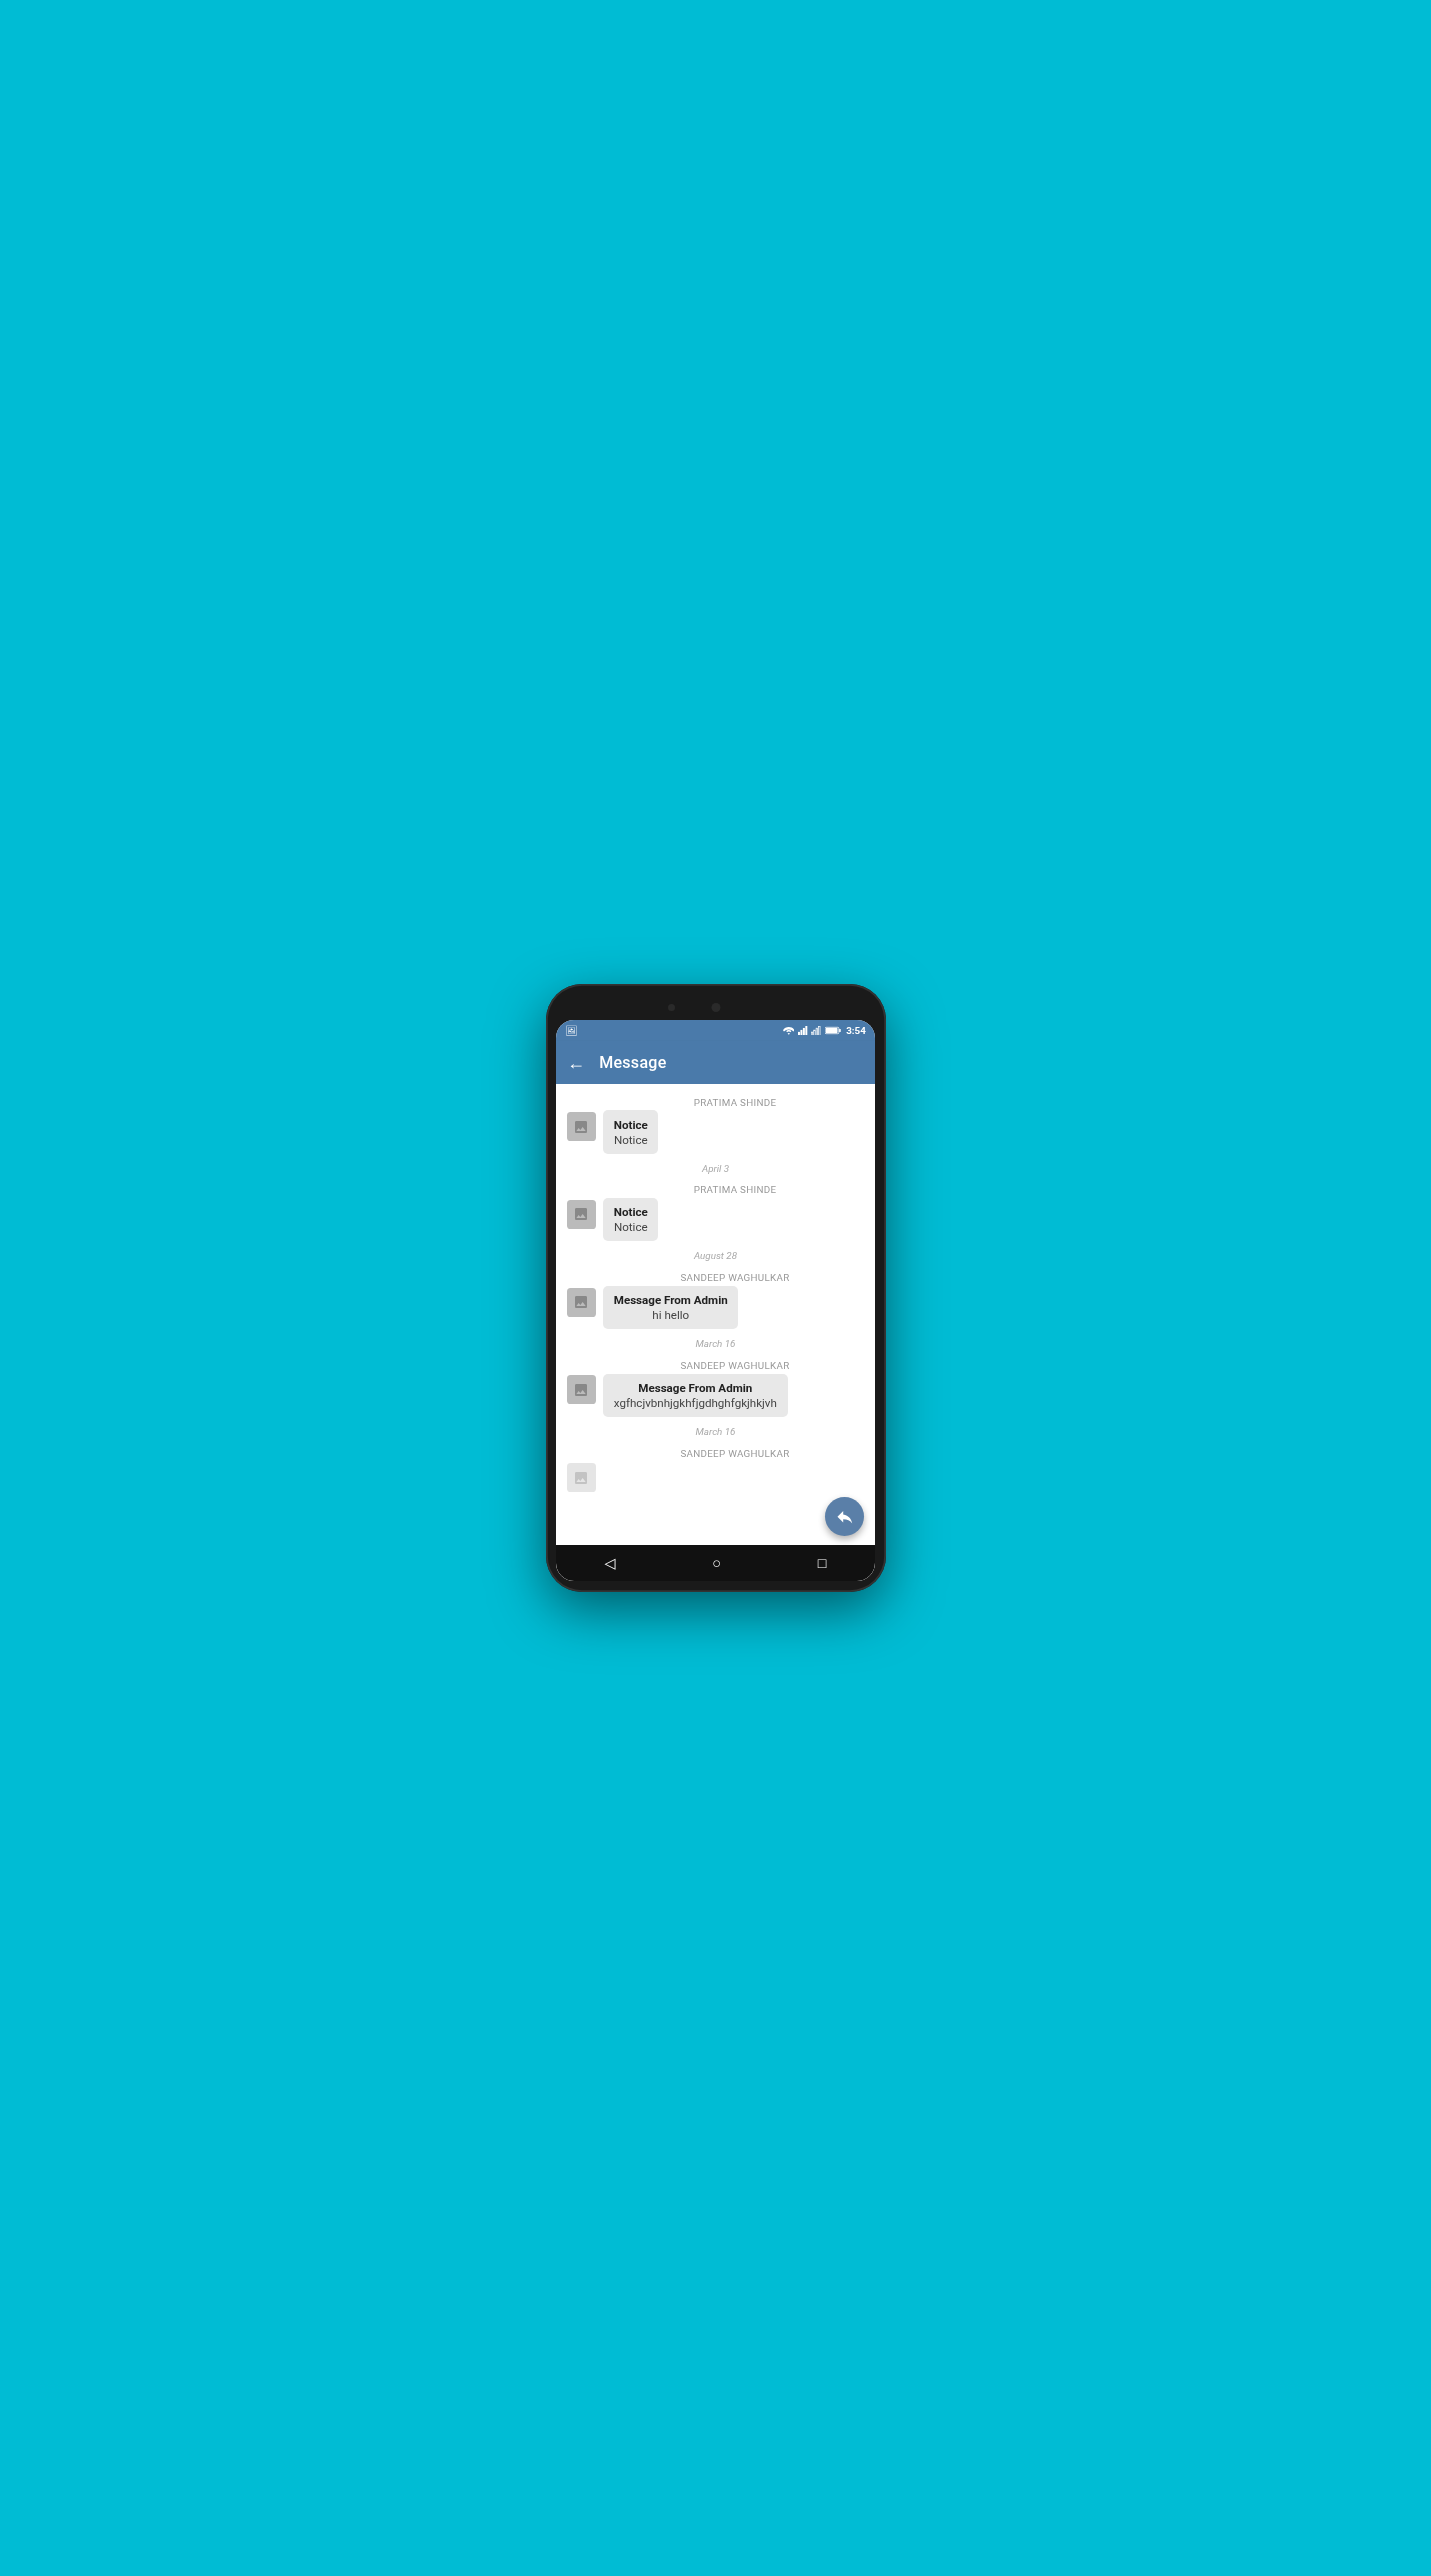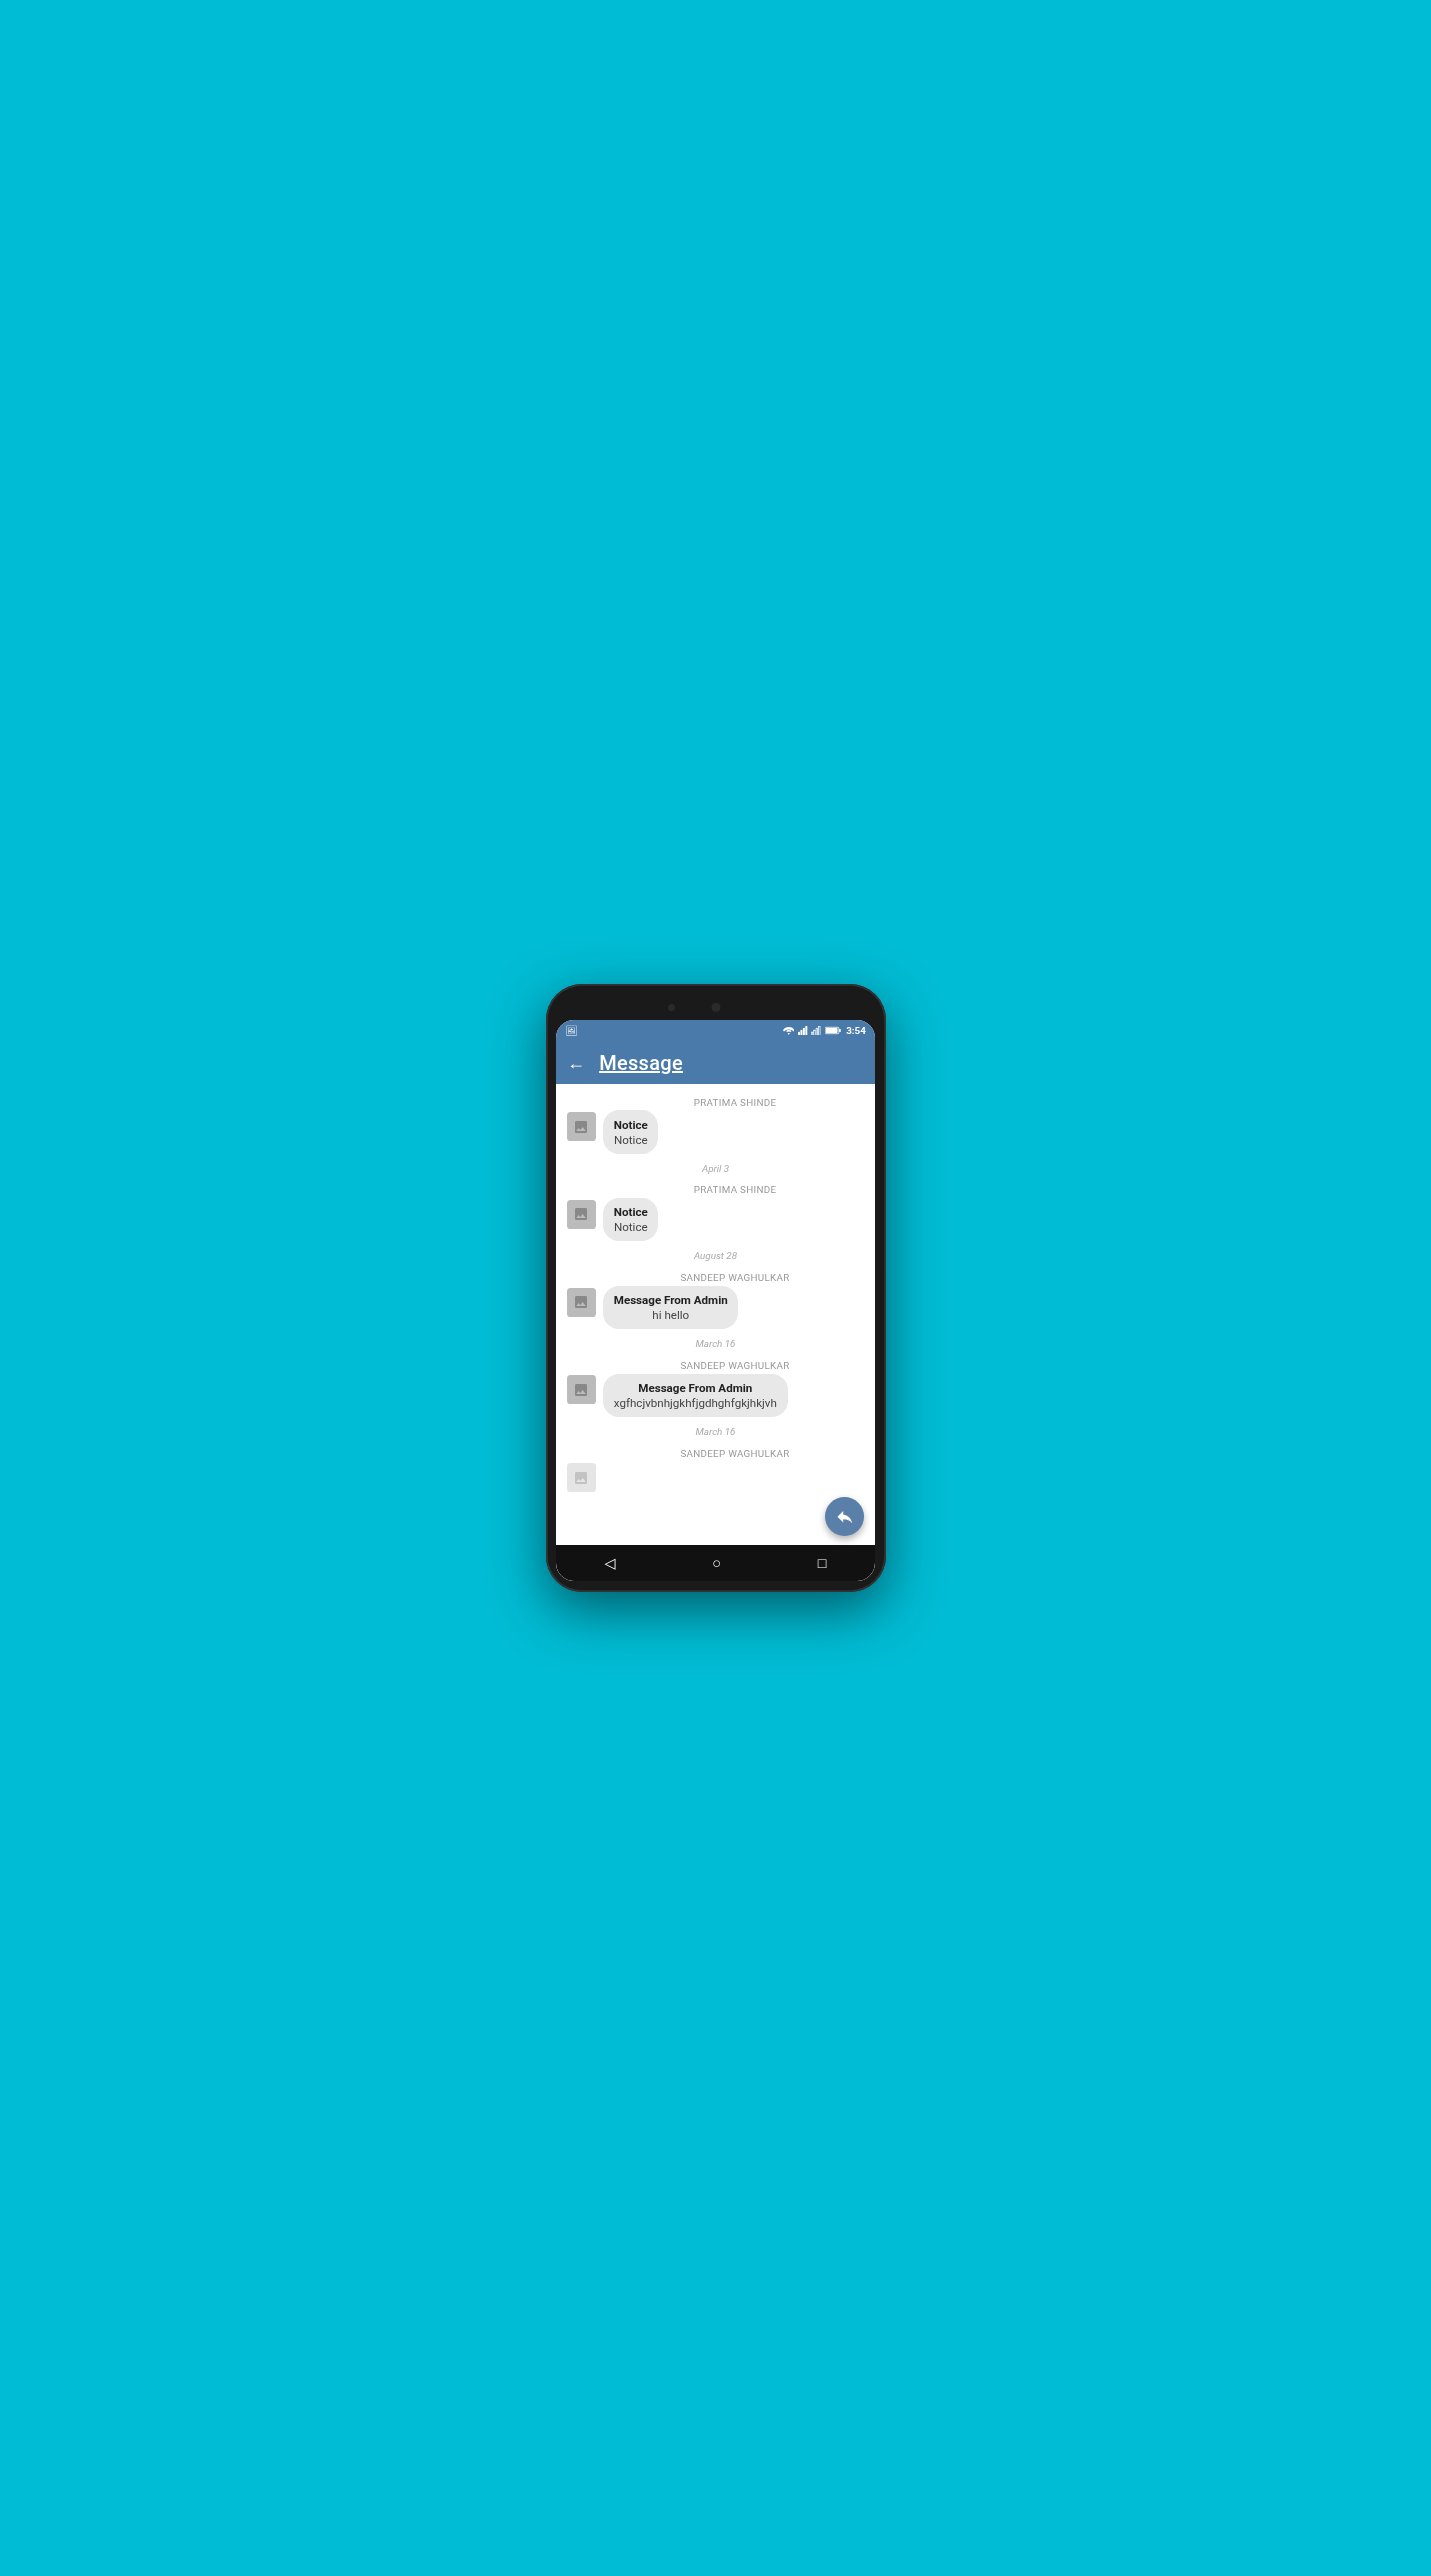--- a/index.html
+++ b/index.html
@@ -100,24 +100,23 @@
 
     .toolbar-back {
       color: white;
       font-size: 18px;
       margin-right: 14.3px;
       cursor: pointer;
     }
 
     .toolbar-title {
       color: white;
-      font-size: 20px;
+      font-size: 16px;
       font-weight: 500;
       letter-spacing: 0.3px;
-      text-decoration: underline;
     }
 
     
     .messages-area {
       flex: 1;
       overflow-y: auto;
       background: #fff;
       padding: 7.2px 0;
       position: relative;
     }
@@ -154,21 +153,21 @@
     }
 
     .avatar svg {
       width: 16px;
       height: 16px;
       fill: #888;
     }
 
     .message-bubble {
       background: #e8e8e8;
-      border-radius: 16px;
+      border-radius: 5px;
       padding: 7.2px 10.7px;
       max-width: 215px;
     }
 
     .message-title {
       font-weight: 700;
       font-size: 11.6px;
       color: #222;
       display: block;
     }

